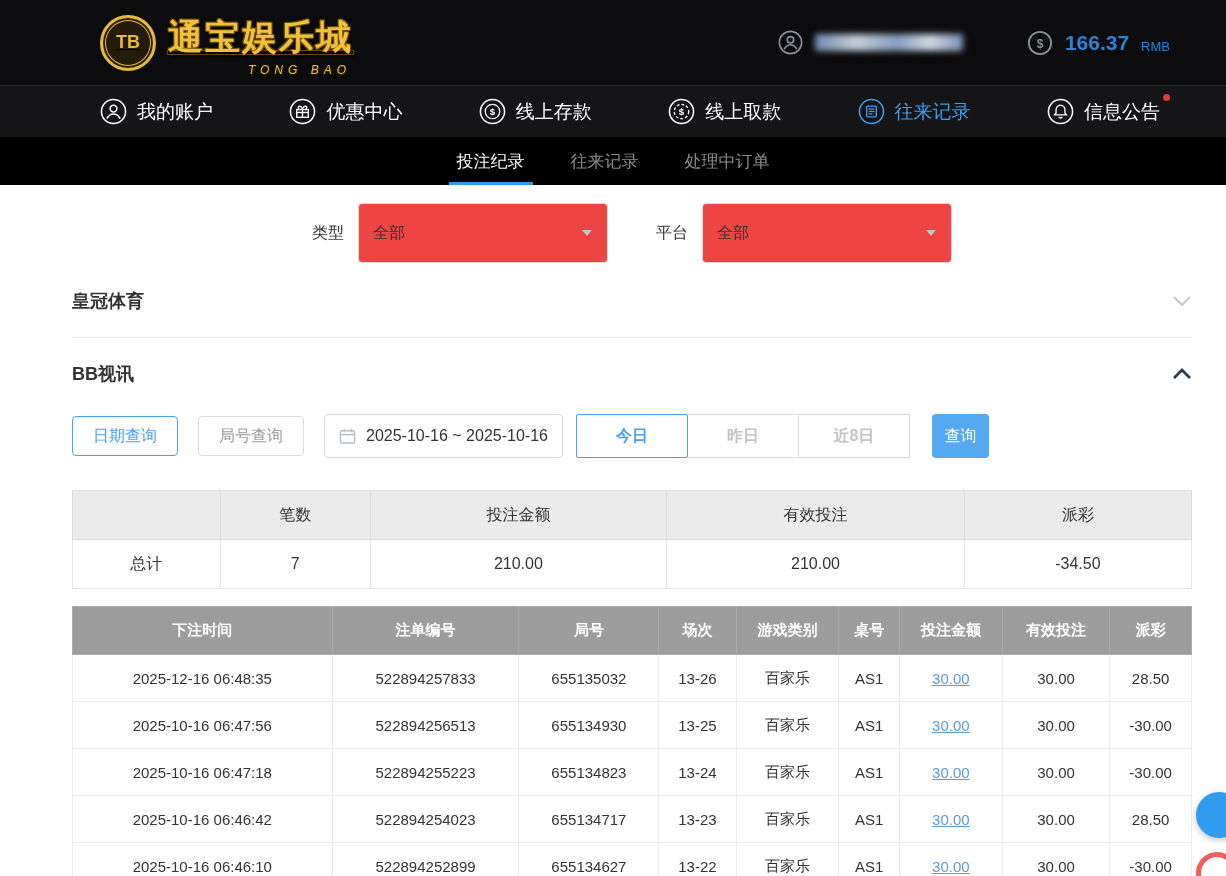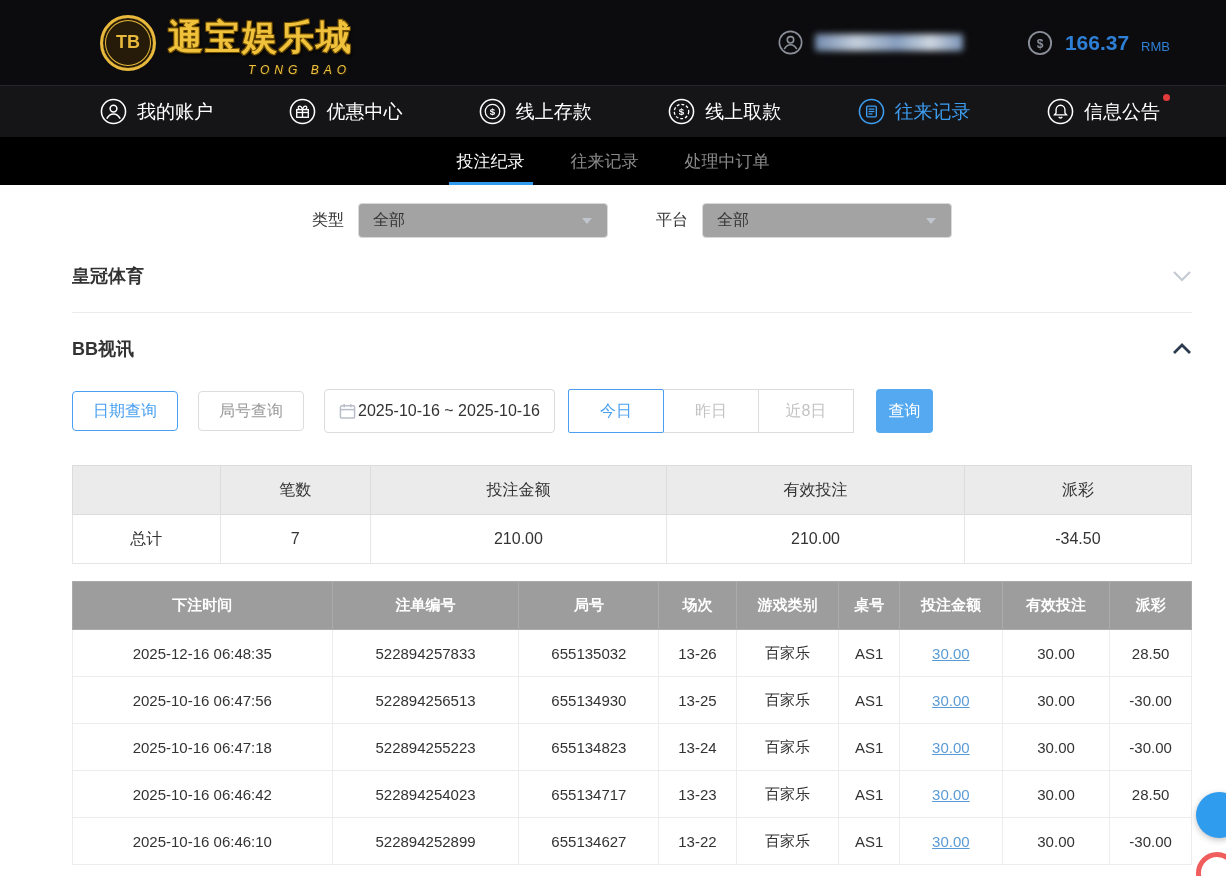--- a/index.html
+++ b/index.html
@@ -3,21 +3,21 @@
 <meta charset="utf-8">
 <style>
   * { margin:0; padding:0; box-sizing:border-box; }
   html,body { width:1226px; height:876px; overflow:hidden; background:#fff;
     font-family:"Liberation Sans","DejaVu Sans",sans-serif; }
   .page { position:relative; width:1226px; height:876px; overflow:hidden; }
 
   
   .top-header { height:85px; background:#0c0c0e; display:flex; align-items:center;
     padding:0 56px 0 100px; }
-  .logo { display:flex; align-items:center; gap:12px; }
+  .logo { display:flex; align-items:center; gap:12px;text-decoration:underline; }
   .chip { width:56px; height:56px; border-radius:50%; background:#251b08;
     border:3px solid #e8b93c; box-shadow: inset 0 0 0 2px #251b08, inset 0 0 0 3px #e8b93c;
     display:flex; align-items:center; justify-content:center;
     color:#e8b93c; font-weight:bold; font-size:18px; }
   .logo-text { position:relative; padding-bottom:10px; }
   .logo-title { font-size:35px; font-weight:bold; color:#f0c23c; letter-spacing:2px;
     text-shadow:1px 1px 0 #6b4a00,-1px 1px 0 #6b4a00,1px -1px 0 #6b4a00,-1px -1px 0 #6b4a00,2px 3px 3px rgba(0,0,0,.7); }
   .logo-sub { position:absolute; right:2px; bottom:-6px; font-size:12px; color:#f0c23c;
     letter-spacing:5px; font-style:italic; text-shadow:1px 1px 1px #3a2800; }
   .header-right { margin-left:auto; display:flex; align-items:center; }
@@ -46,41 +46,41 @@
   .subtab.active { color:#ffffff; }
   .subtab.active::after { content:""; position:absolute; left:-8px; right:-8px; bottom:0;
     height:3px; background:#2f9bf0; }
 
   
   .content { padding:0 34px 0 72px; }
 
   .filter-row { display:flex; justify-content:center; align-items:center; gap:48px; margin-top:18px; }
   .filter { display:flex; align-items:center; gap:14px; }
   .filter-label { font-size:16px; color:#333; }
-  .select { width:250px; height:35px; border:1px solid #d9d9d9; border-radius:4px;
+  .select { width:250px; height:60px; border:1px solid #d9d9d9; border-radius:4px;
     display:flex; align-items:center; justify-content:space-between; padding:0 14px;
-    font-size:16px; color:#333; background:#a3a3a3; cursor:pointer; }
+    font-size:16px; color:#333; background:#ef4444; cursor:pointer; }
 
   .section-row { display:flex; justify-content:space-between; align-items:center; }
   .section-row.first { margin-top:26px; padding-bottom:24px; border-bottom:1px solid #ebebeb; }
   .section-row.second { margin-top:24px; }
   .section-title { font-size:18px; font-weight:bold; color:#333; }
 
   .toolbar { display:flex; align-items:center; margin-top:28px; }
   .btn { height:40px; display:flex; align-items:center; justify-content:center;
     border-radius:4px; font-size:16px; background:#fff; cursor:pointer; }
   .btn-outline-blue { border:1px solid #4aa0f0; color:#4aa0f0; padding:0 20px; }
   .btn-outline-gray { border:1px solid #dcdcdc; color:#999; padding:0 20px; margin-left:20px; }
   .date-input { height:44px; border:1px solid #dcdcdc; border-radius:4px; margin-left:20px;
-    display:flex; align-items:center; gap:2px; padding:0 14px; font-size:16px; color:#333;
+    display:flex; align-items:center; gap:10px; padding:0 14px; font-size:16px; color:#333;
     cursor:pointer; }
   .quick-group { display:flex; margin-left:14px; }
-  .quick { width:96px; height:44px; border:1px solid #dcdcdc; margin-left:-1px;
+  .quick { width:112px; height:44px; border:1px solid #dcdcdc; margin-left:-1px;
     display:flex; align-items:center; justify-content:center; color:#c3c3c3; font-size:16px;
-    background:#fff; cursor:pointer; }
+    background:#fff; cursor:pointer;font-weight:bold; }
   .quick.active { border-color:#4aa0f0; color:#4aa0f0; z-index:1; border-radius:2px; }
   .btn-primary { width:57px; height:44px; background:#54a9f1; color:#fff; border-radius:4px;
     margin-left:22px; border:none; }
 
   table { width:100%; border-collapse:collapse; table-layout:fixed; }
   .sum-table { margin-top:32px; }
   .sum-table th { background:#ebebeb; height:49px; font-weight:normal; font-size:16px;
     color:#333; border:1px solid #dcdcdc; text-align:center; }
   .sum-table td { height:49px; text-align:center; font-size:16px; color:#333;
     border:1px solid #e6e6e6; background:#fff; }

